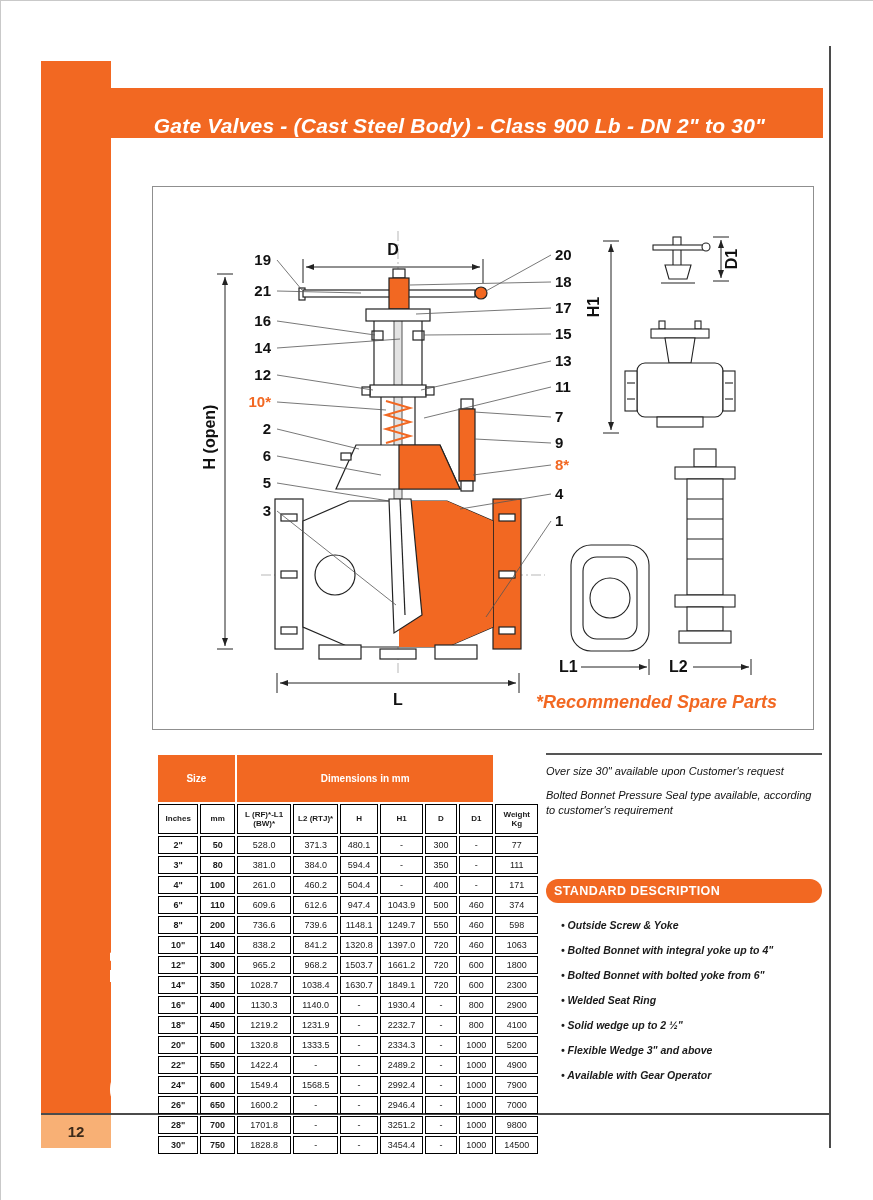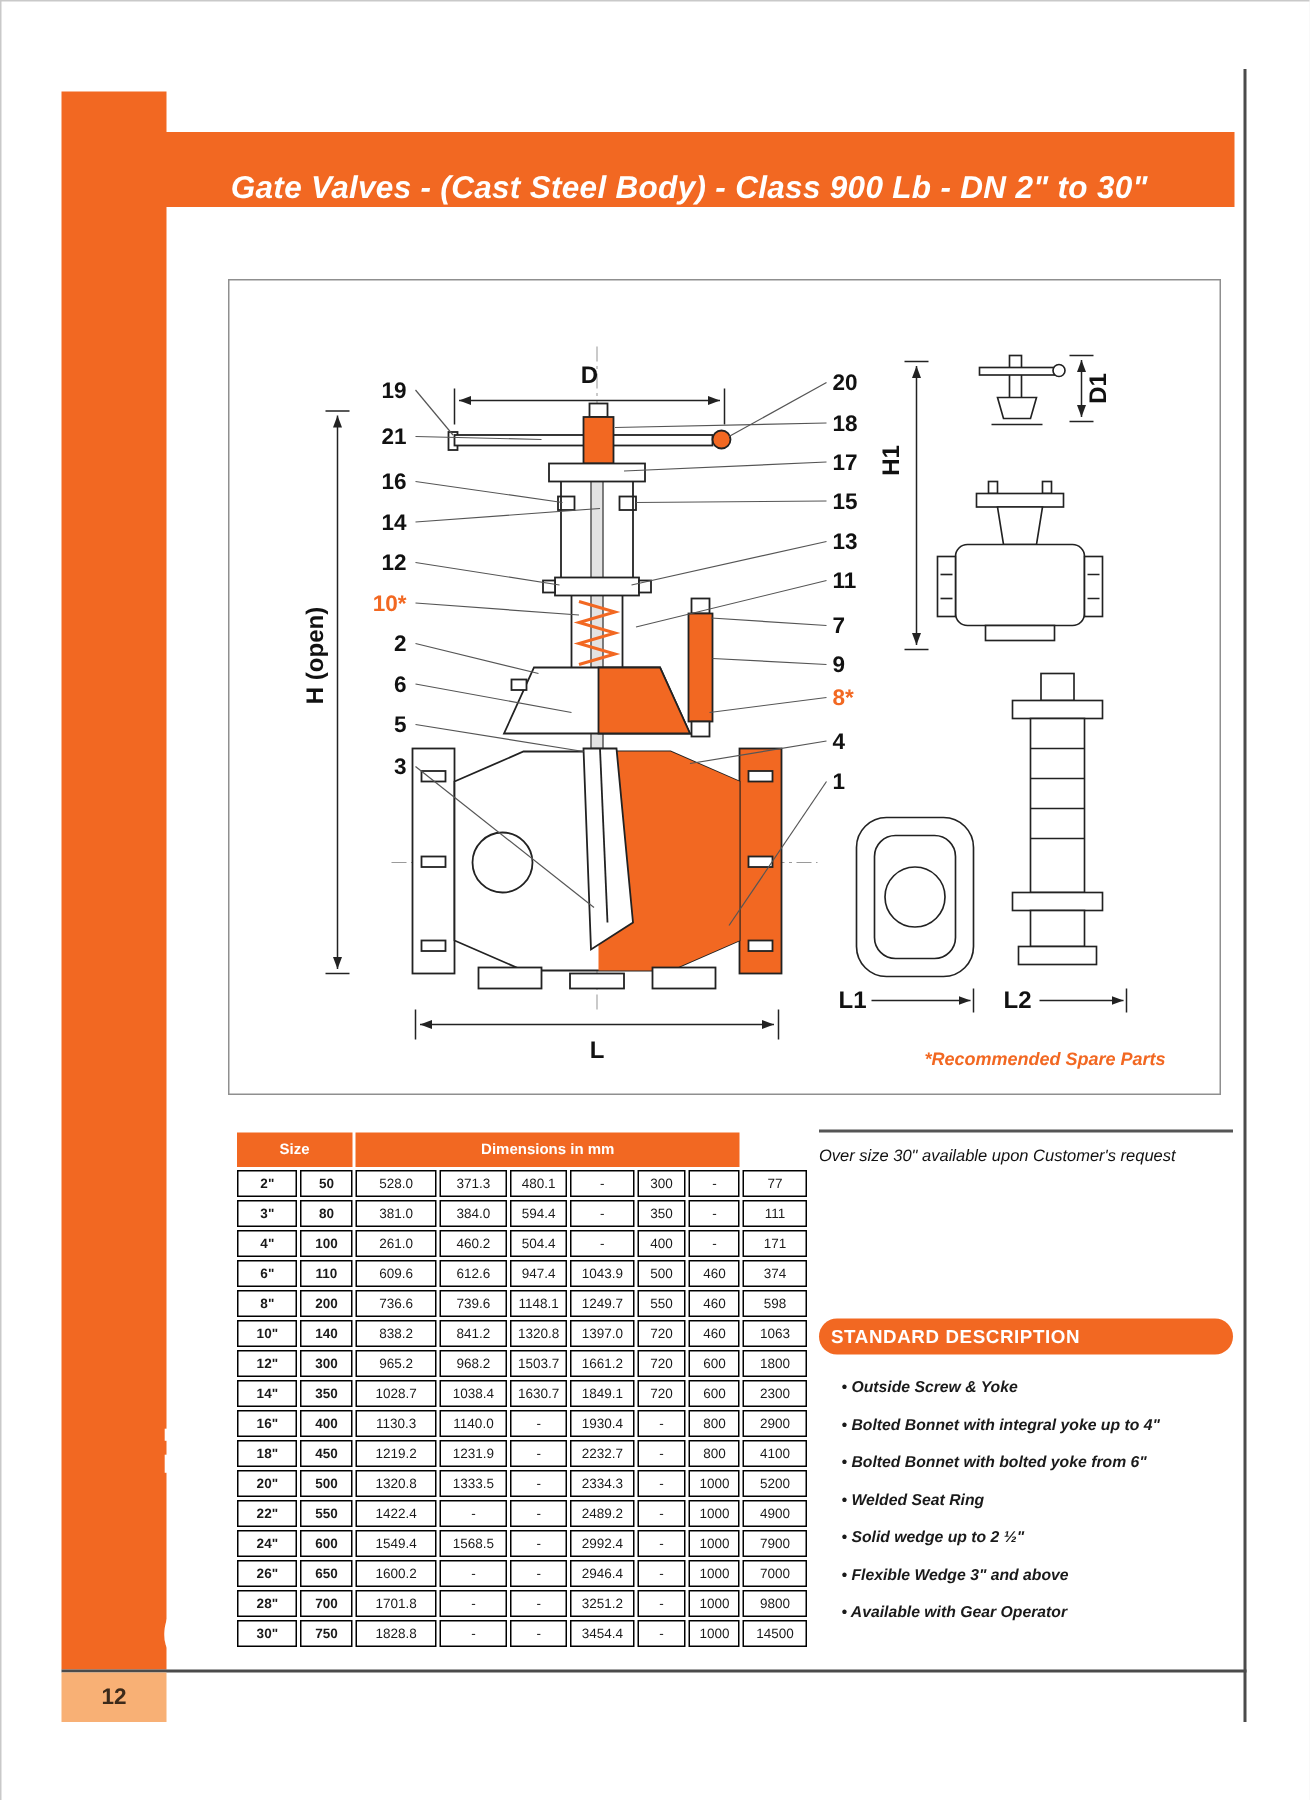--- a/index.html
+++ b/index.html
@@ -29,28 +29,28 @@
   .header-band span{color:#fff;font-weight:700;font-style:italic;font-size:21px;letter-spacing:.2px;}
   
   .right-rule{position:absolute;left:828px;top:45px;width:2px;height:1102px;background:#4b4b4b;}
   .bottom-rule{position:absolute;left:40px;top:1112px;width:790px;height:2px;background:#4b4b4b;}
   .pagenum-box{
     position:absolute;left:40px;top:1114px;width:70px;height:33px;background:var(--accent-light);
     display:flex;align-items:center;justify-content:center;font-weight:700;font-size:15px;color:#3c2a1a;
   }
   
   .diagram-box{position:absolute;left:151px;top:185px;width:660px;height:542px;border:1px solid #8f8f8f;}
-  .spare-note{position:absolute;right:36px;bottom:16px;color:var(--accent);font-weight:700;font-style:italic;font-size:12px;}
+  .spare-note{position:absolute;right:36px;bottom:16px;color:var(--accent);font-weight:700;font-style:italic;font-size:18px;}
   .dim{font:700 16px "Liberation Sans",sans-serif;fill:#111;}
   .co{font:700 15px "Liberation Sans",sans-serif;fill:#111;}
   .co.orange{fill:var(--accent);}
   
   .table-wrap{position:absolute;left:155px;top:752px;width:392px;}
   .dims-table{border-collapse:separate;border-spacing:2px;table-layout:fixed;width:384px;}
-  .dims-table th.grp{background:var(--accent);color:#fff;font-size:10px;font-weight:700;height:15px;padding:4px;}
+  .dims-table th.grp{background:var(--accent);color:#fff;font-size:10px;font-weight:700;height:15px;padding:16px;}
   .dims-table th.grp-empty{background:transparent;border:none;}
   .dims-table tr.cols th{
     border:1px solid #000;background:#fff;font-size:8px;font-weight:700;
     height:28px;padding:0 1px;line-height:1.15;vertical-align:middle;text-align:center;
   }
   .dims-table td{
     border:1px solid #000;background:#fff;text-align:center;
     font-size:9px;height:16px;padding:0 1px;line-height:16px;white-space:nowrap;overflow:hidden;
   }
   .dims-table td.size{font-weight:700;}
@@ -273,20 +273,31 @@
         <col style="width:32px">
           <col style="width:34px">
           <col style="width:42px">
       </colgroup>
       <thead>
         <tr>
           <th colspan="2" class="grp">Size</th>
           <th colspan="6" class="grp">Dimensions in mm</th>
           <th class="grp-empty"></th>
         </tr>
+        <tr class="cols">
+            <th>Inches</th>
+            <th>mm</th>
+            <th>L (RF)*-L1 (BW)*</th>
+            <th>L2 (RTJ)*</th>
+            <th>H</th>
+            <th>H1</th>
+            <th>D</th>
+            <th>D1</th>
+            <th>Weight Kg</th>
+          </tr>
       </thead>
       <tbody>
           <tr>
             <td class="size">2"</td>
             <td class="size">50</td>
             <td>528.0</td>
             <td>371.3</td>
             <td>480.1</td>
             <td>-</td>
             <td>300</td>
@@ -457,20 +468,21 @@
             <td>-</td>
             <td>1000</td>
             <td>14500</td>
           </tr>
         </tbody>
     </table>
   </div>
 
   <div class="notes">
     <div class="note">Over size 30" available upon Customer's request</div>
+    <div class="note">Bolted Bonnet Pressure Seal type available, according to customer's requirement</div>
   </div>
 
   <div class="std-desc">
     <div class="std-title">STANDARD  DESCRIPTION</div>
     <ul class="std-list">
         <li>Outside Screw &amp; Yoke</li>
         <li>Bolted Bonnet with integral yoke up to 4"</li>
         <li>Bolted Bonnet with bolted yoke from 6"</li>
         <li>Welded Seat Ring</li>
         <li>Solid wedge up to 2 ½"</li>

